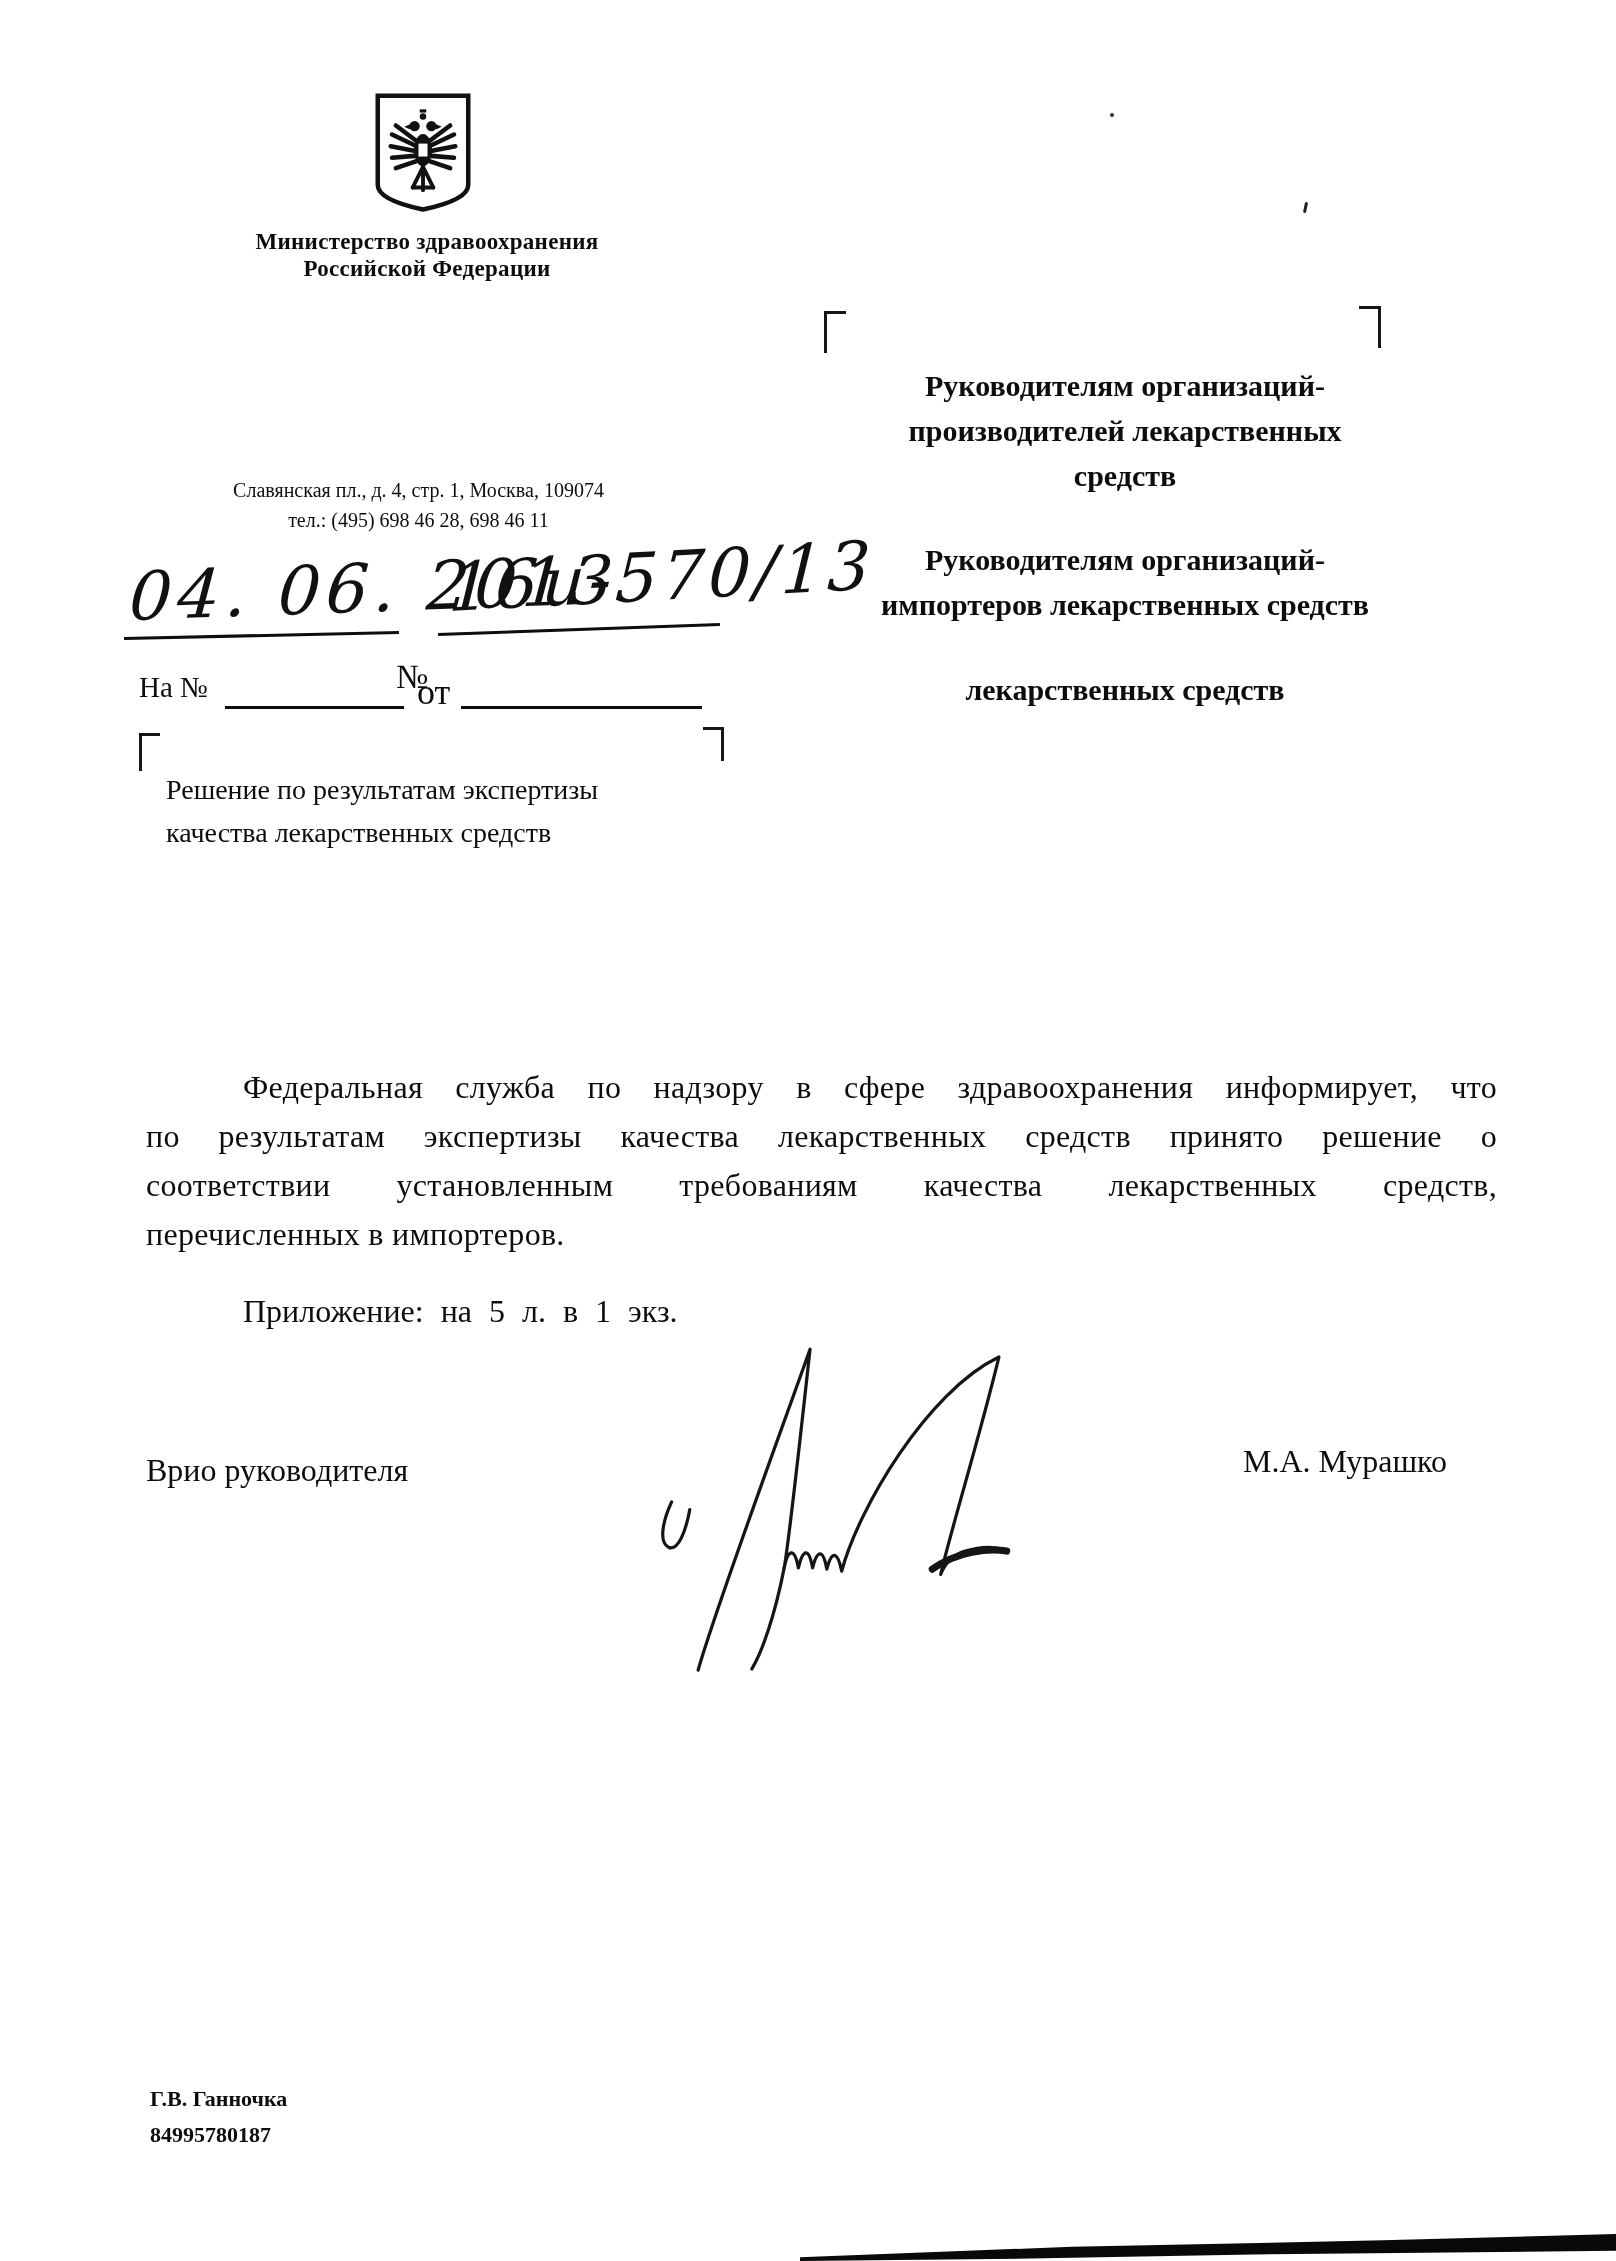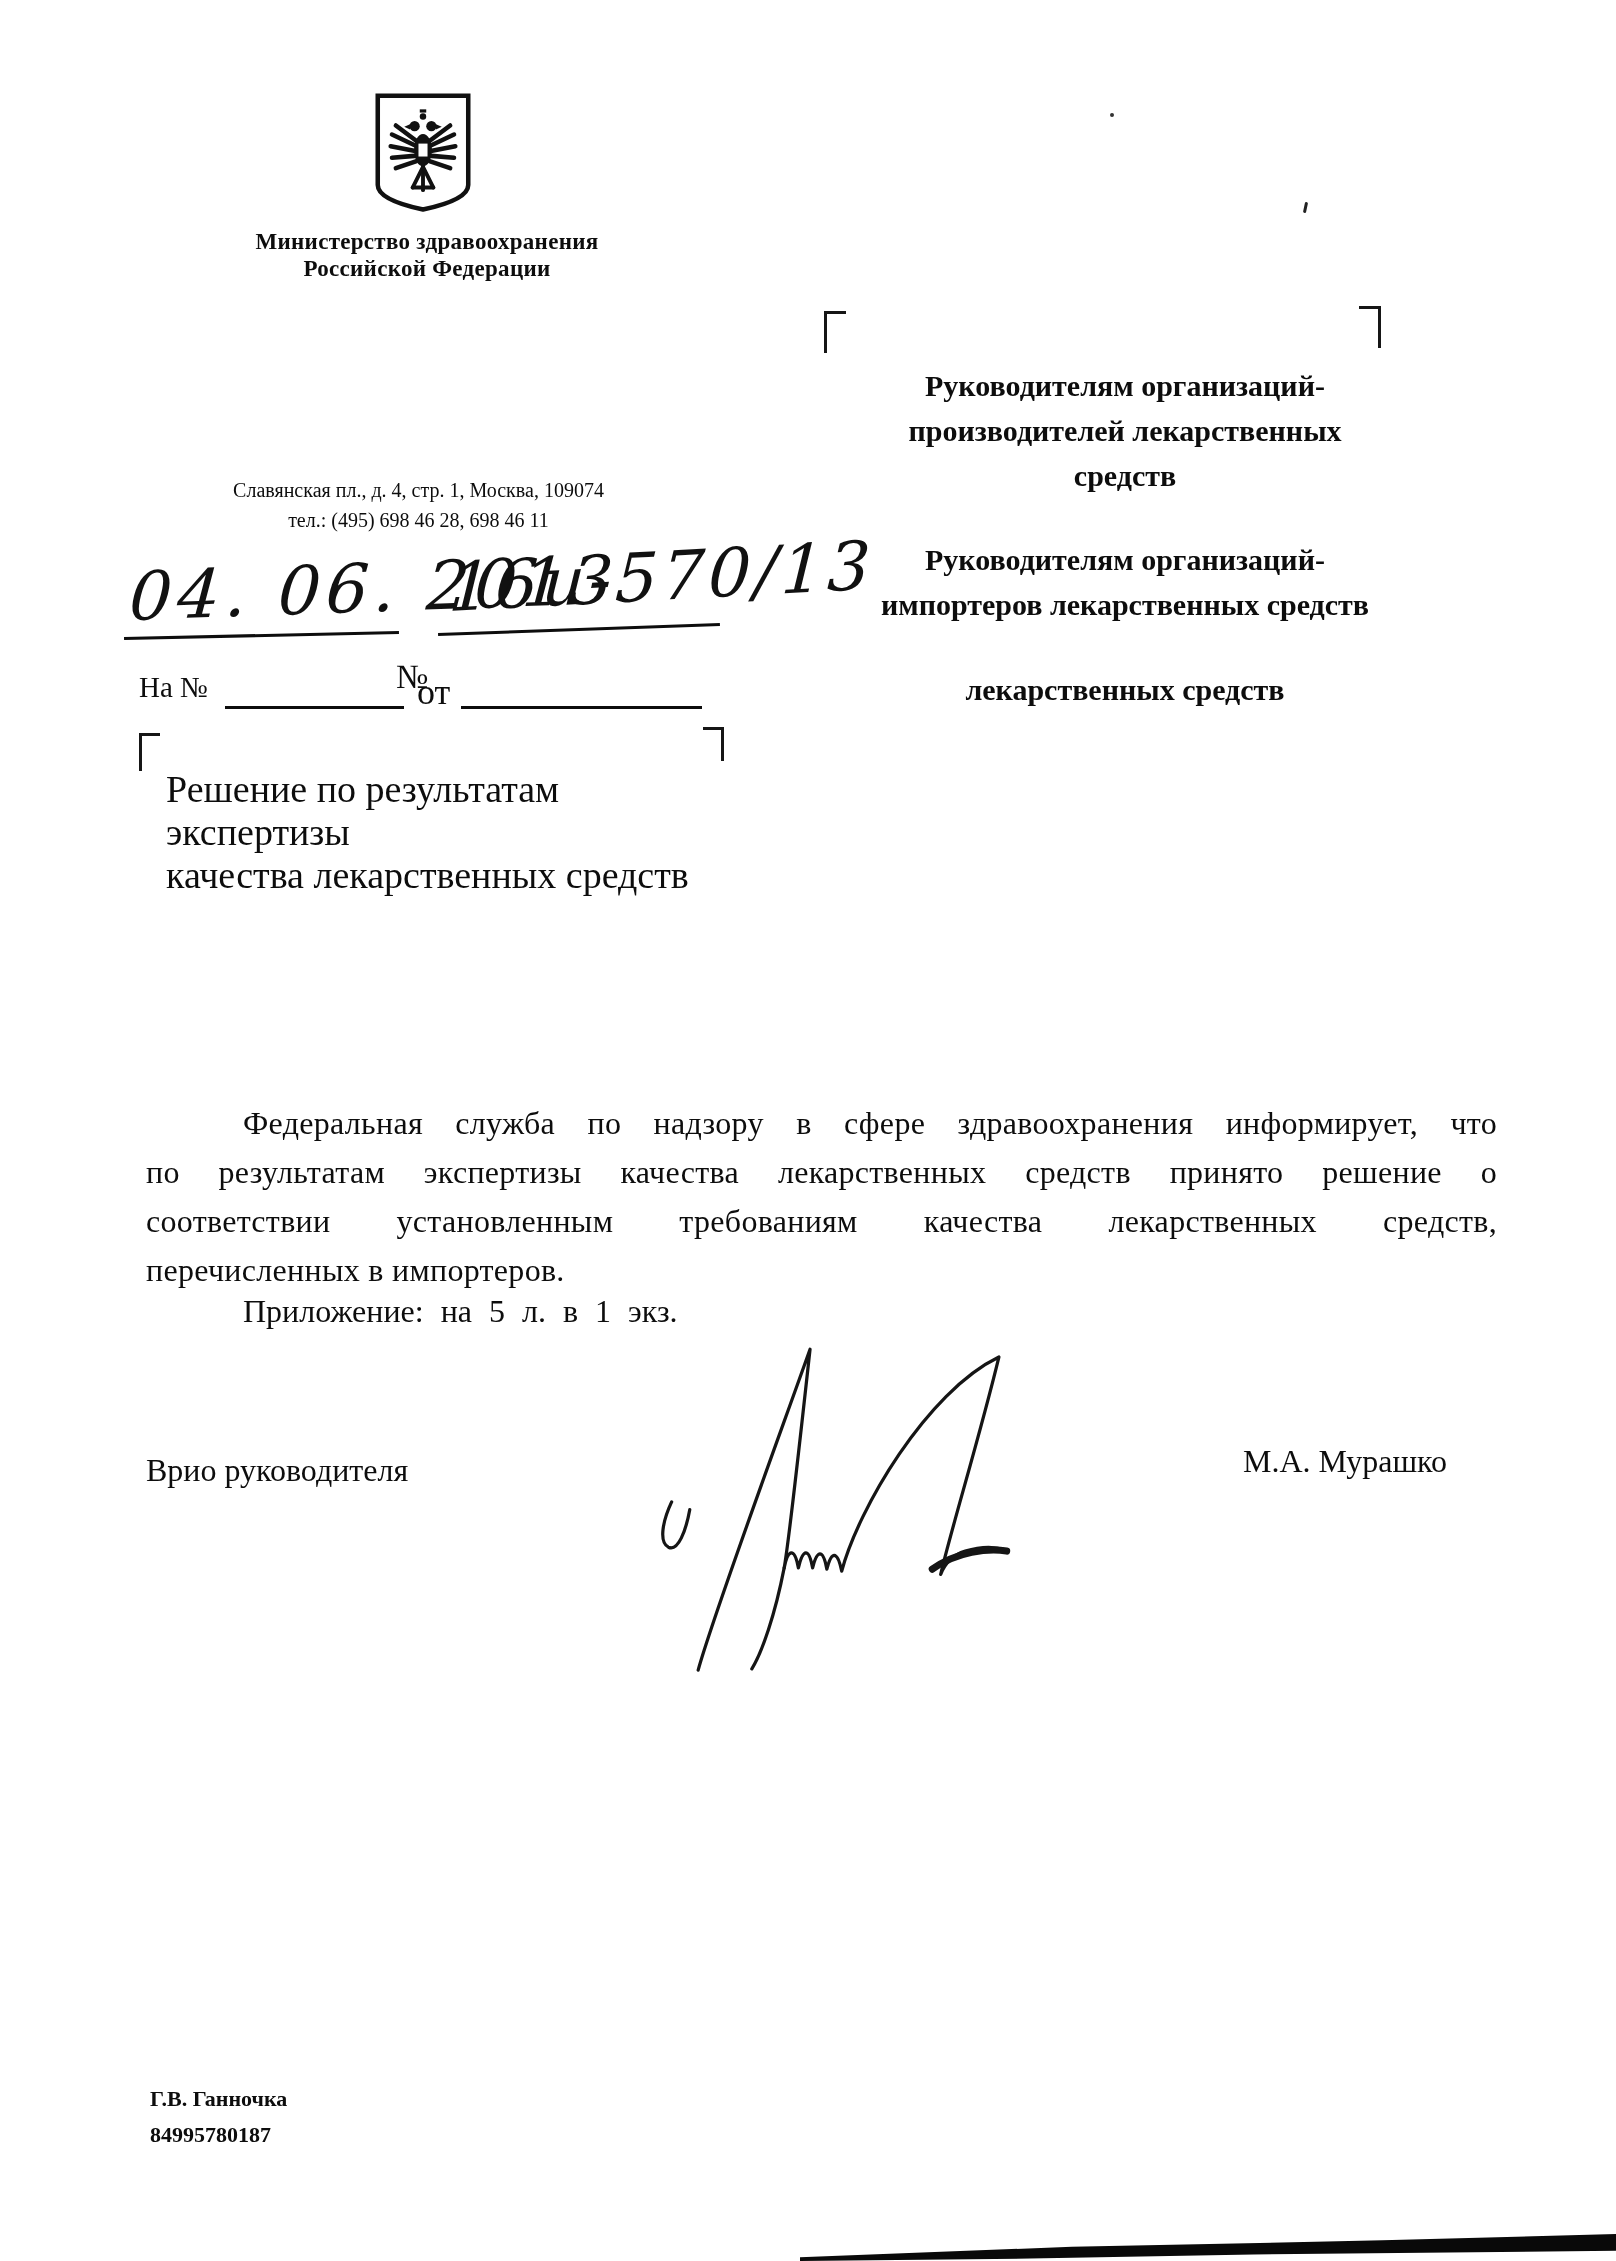--- a/index.html
+++ b/index.html
@@ -73,41 +73,41 @@
   .corner-tl { border-top-width: 3.2px; border-left-width: 3.2px; }
   .corner-tr { border-top-width: 3.2px; border-right-width: 3.2px; }
   .subj-corner-l { left: 139px;  top: 733px; width: 18px; height: 35px; }
   .subj-corner-r { left: 703px; top: 727px; width: 18px; height: 31px; }
   .recip-corner-l { left: 824px; top: 311px; width: 19.4px; height: 39px; }
   .recip-corner-r { left: 1359px; top: 306px; width: 19.4px; height: 39px; }
 
   
   .subject {
     left: 166px; top: 768px; width: 563px;
-    font-size: 38px; line-height: 43px;
+    font-size: 28px; line-height: 43px;
   }
 
   
   .recipient {
     left: 840px; width: 570px;
     text-align: center; font-weight: bold;
     font-size: 30px; line-height: 45px;
   }
   .recip-1 { top: 363px; }
   .recip-2 { top: 537px; }
   .recip-3 { top: 667px; }
 
   
   .body-text {
     left: 146px; top: 1063px; width: 1351px;
     font-size: 32px; line-height: 49px;
     letter-spacing: 0.3px;
   }
   .jline { text-align: justify; text-align-last: justify; }
-  .body-indent { text-indent: 97px; margin-top: 36px; }
+  .body-indent { text-indent: 97px; }
   .attachment {
     left: 243px; top: 1293px;
     font-size: 32px; word-spacing: 9px;
     white-space: nowrap;
   }
 
   
   .sig-position { left: 146px; top: 1452px; font-size: 32px; white-space: nowrap; }
   .sig-name     { left: 1243px; top: 1443px; font-size: 32px; white-space: nowrap; }
   .sig-svg      { left: 638px; top: 1340px; width: 401px; height: 340px; }

